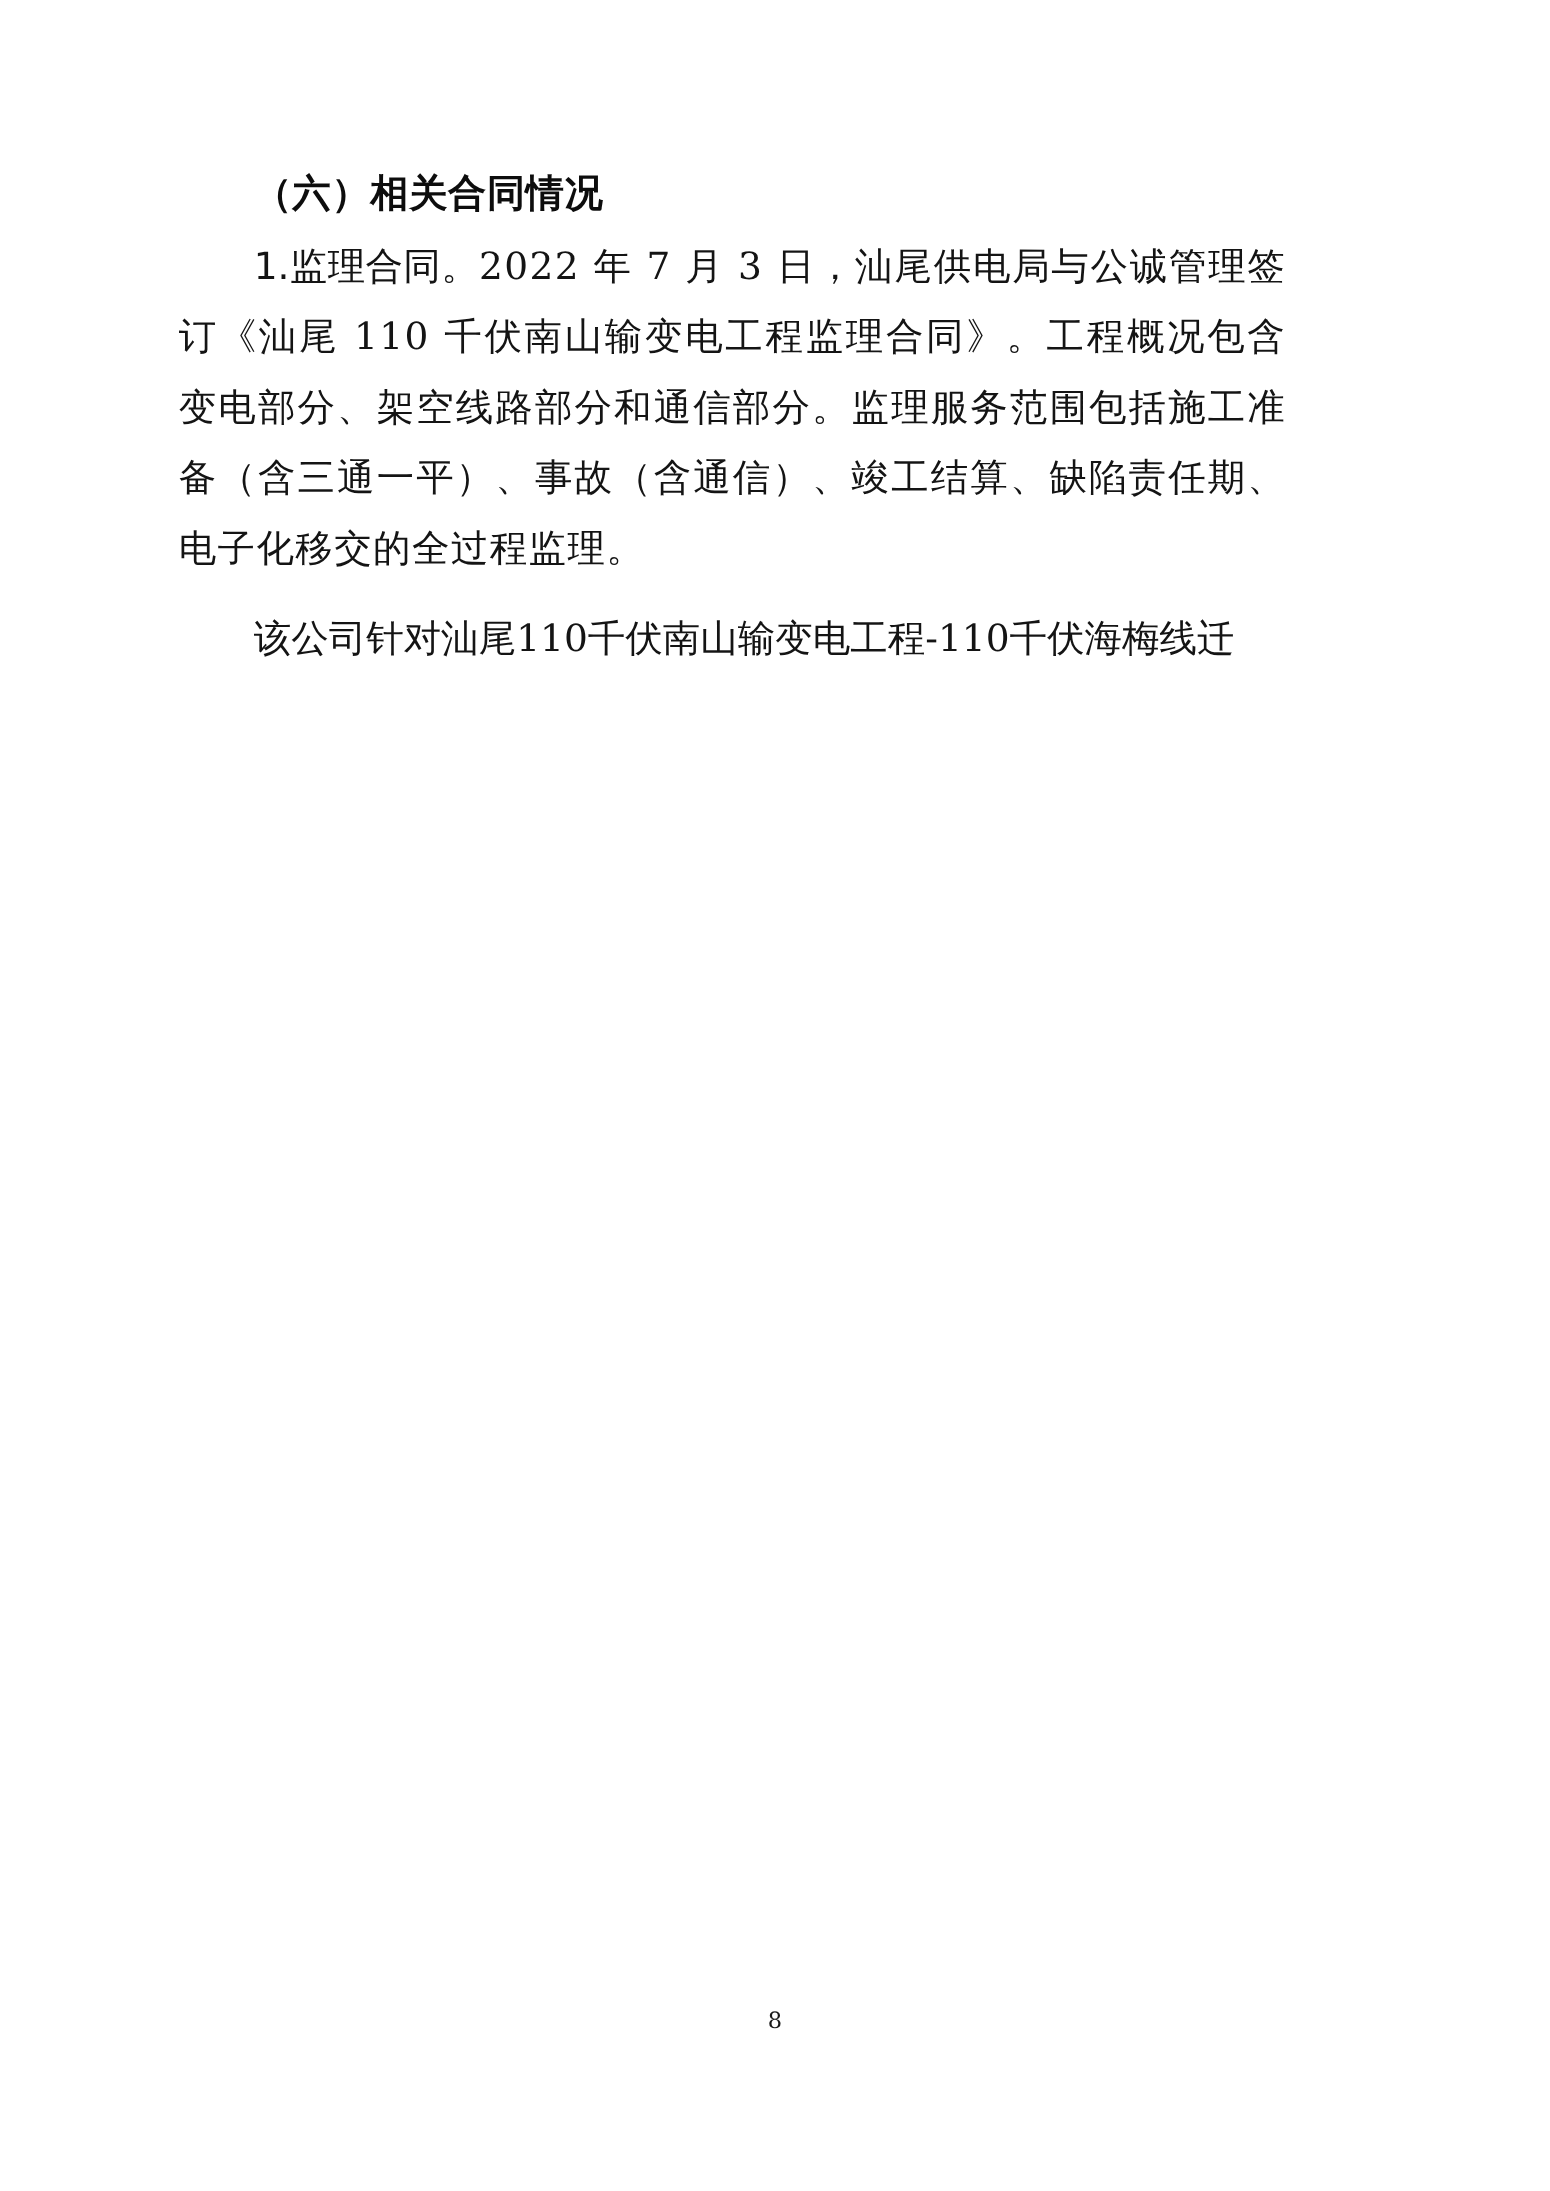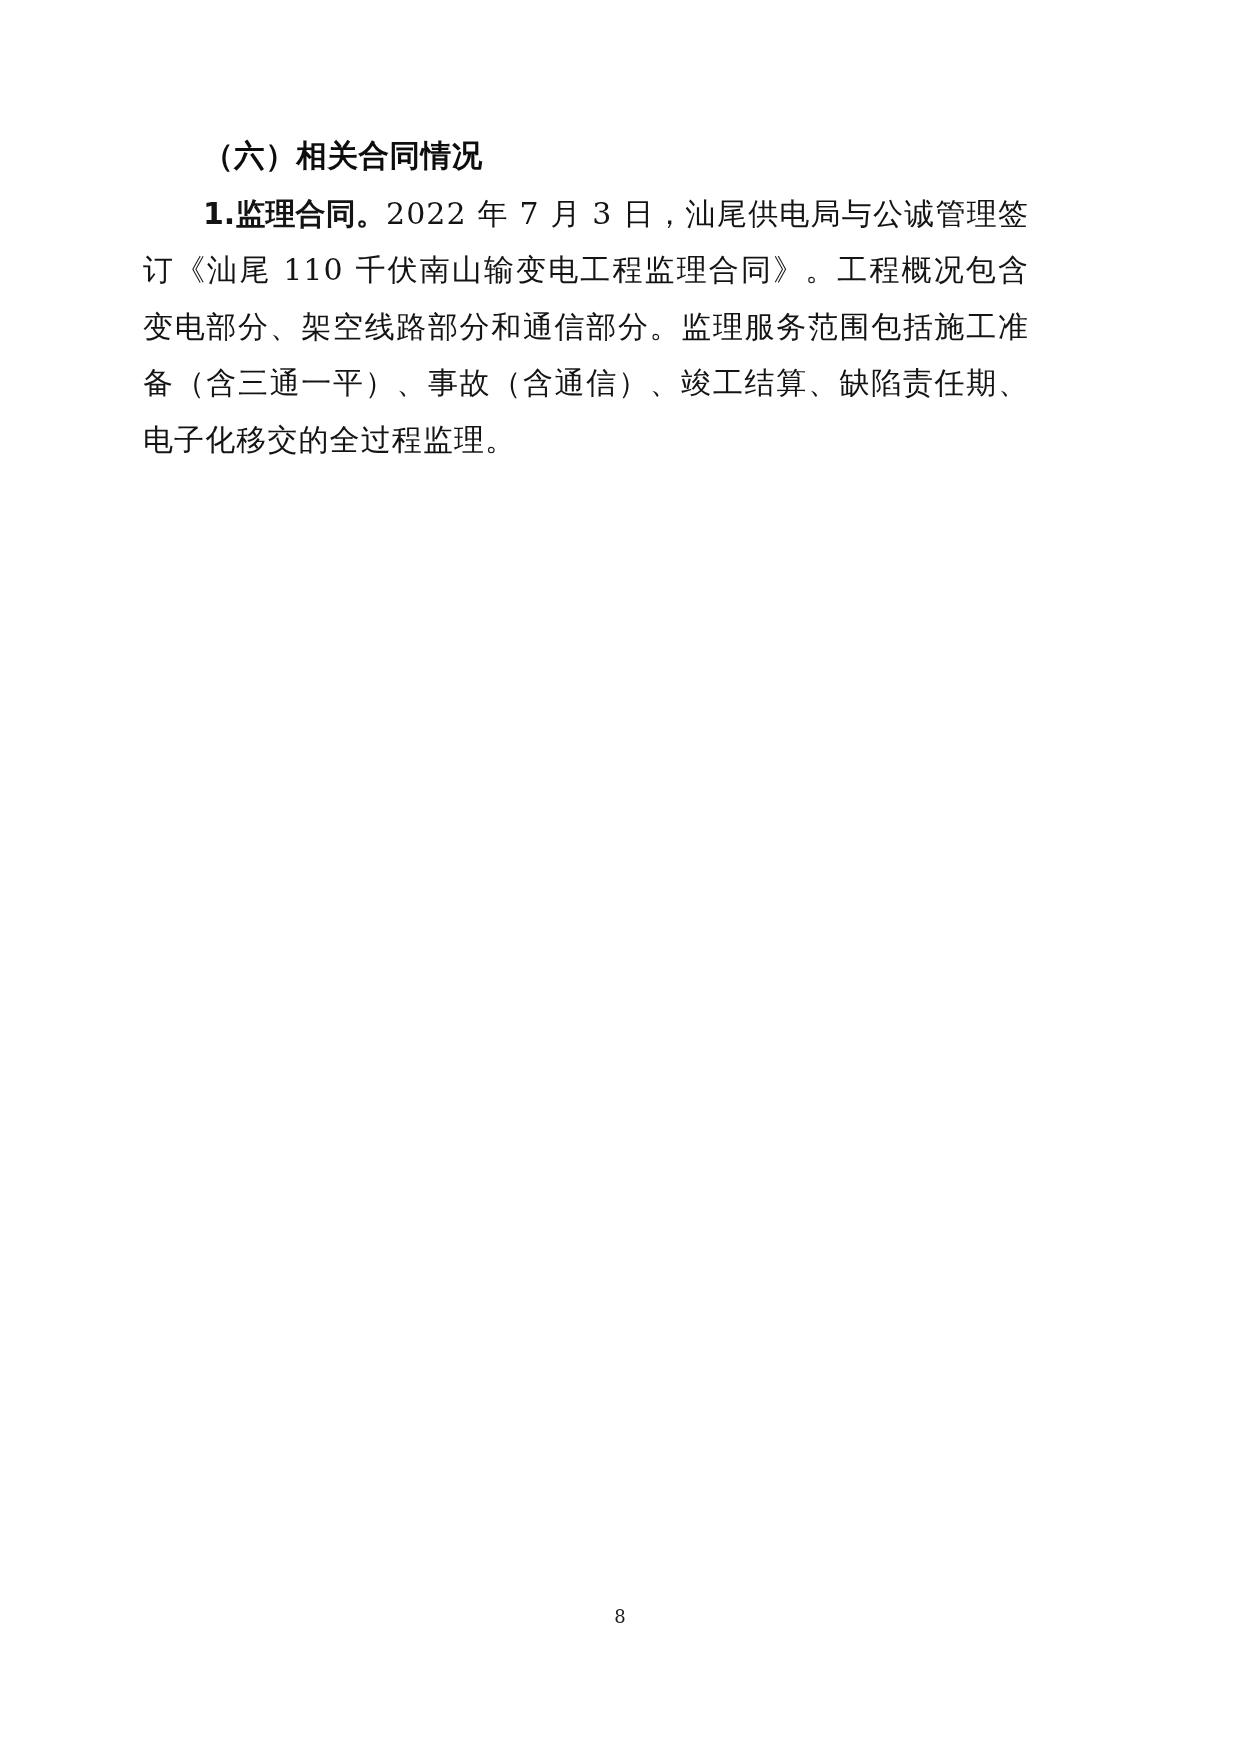--- a/index.html
+++ b/index.html
@@ -58,21 +58,21 @@
     text-justify: inter-character;
     text-indent: 60px;
     letter-spacing: 0.2px;
     color: #141414;
   }
   .para.loose { letter-spacing: 1.1px; }
   .para.tight { letter-spacing: 0px; }
 
   .para .lead {
     font-family: "DejaVu Sans", "Liberation Sans", sans-serif;
-    font-weight: 700;
+    font-weight: 400;
     letter-spacing: 0px;
   }
 
   .spacer-xs { height: 4px; }
   .spacer-s  { height: 8px; }
 
   .footer {
     position: absolute;
     left: 0;
     top: 1606px;
@@ -99,18 +99,21 @@
     <div class="spacer-xs"></div>
 
 
     <div class="spacer-xs"></div>
 
 
     <div class="spacer-s"></div>
 
 
 
+    <p class="para tight">
+      <span>该公司针对汕尾110千伏南山输变电工程-110千伏海梅线迁</span>
+    </p>
 
   </div>
 
   <div class="footer">8</div>
 
 </div>
 
 </body></html>

